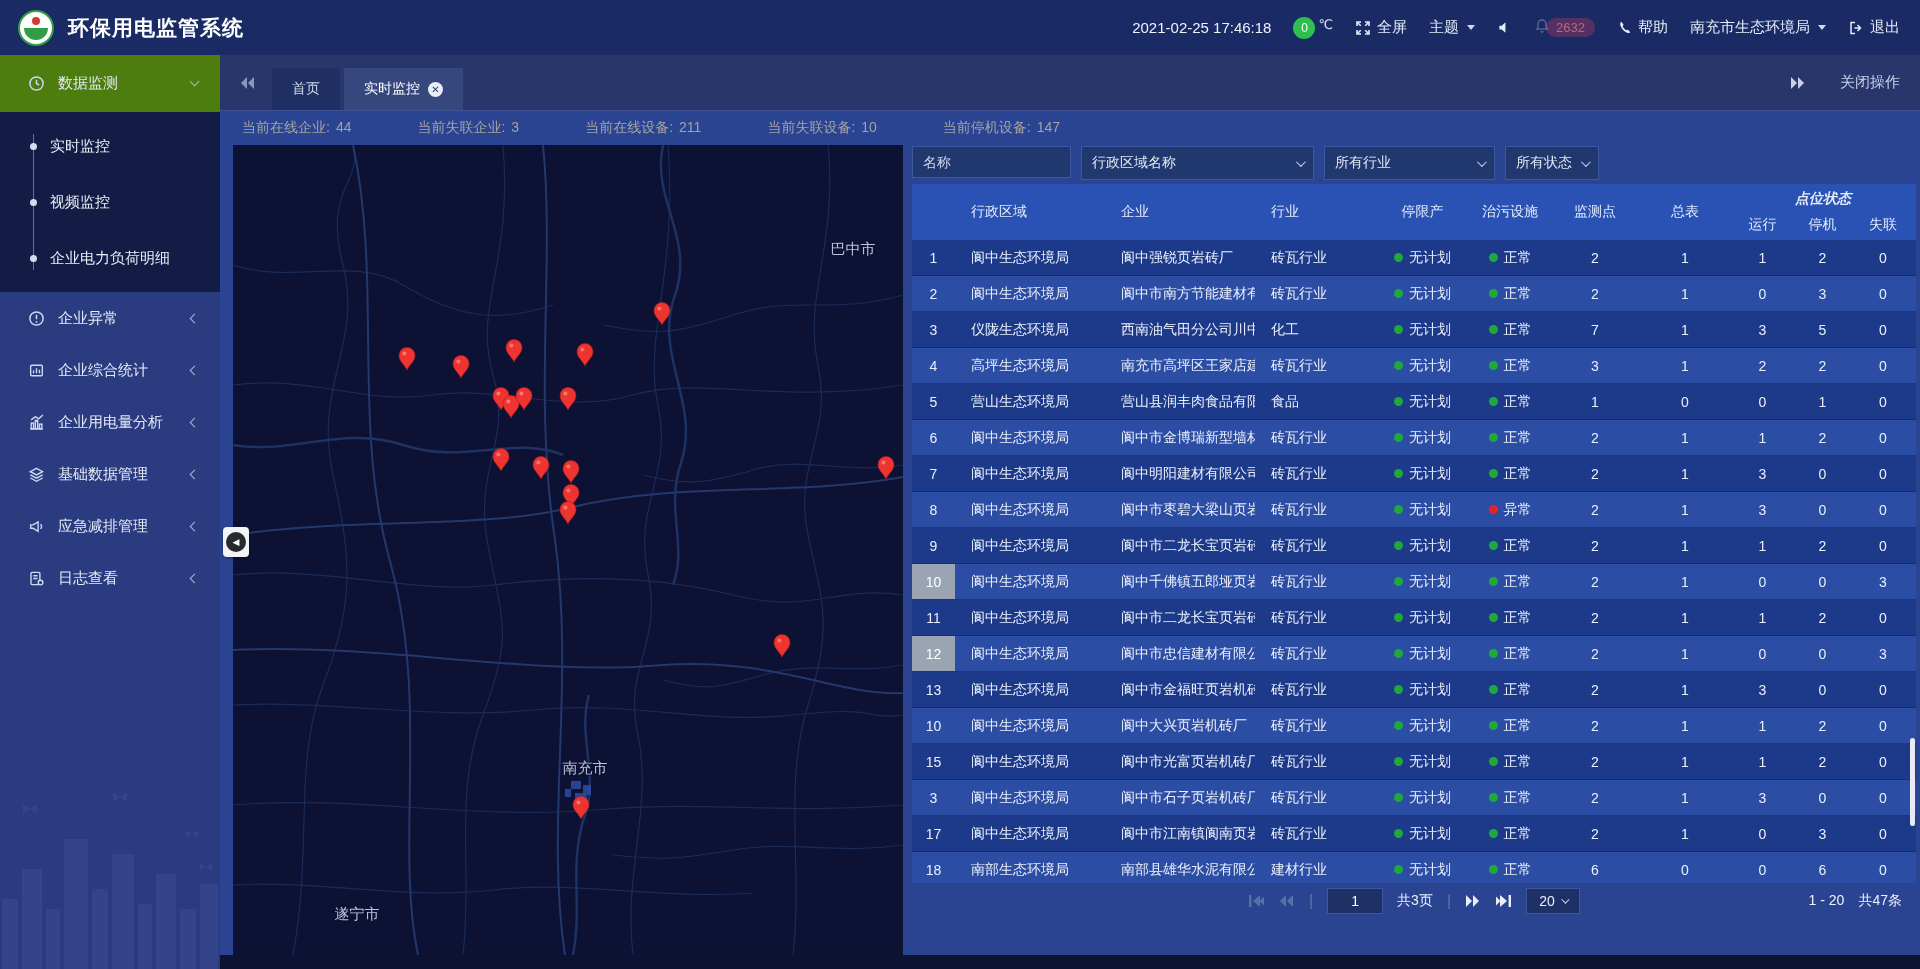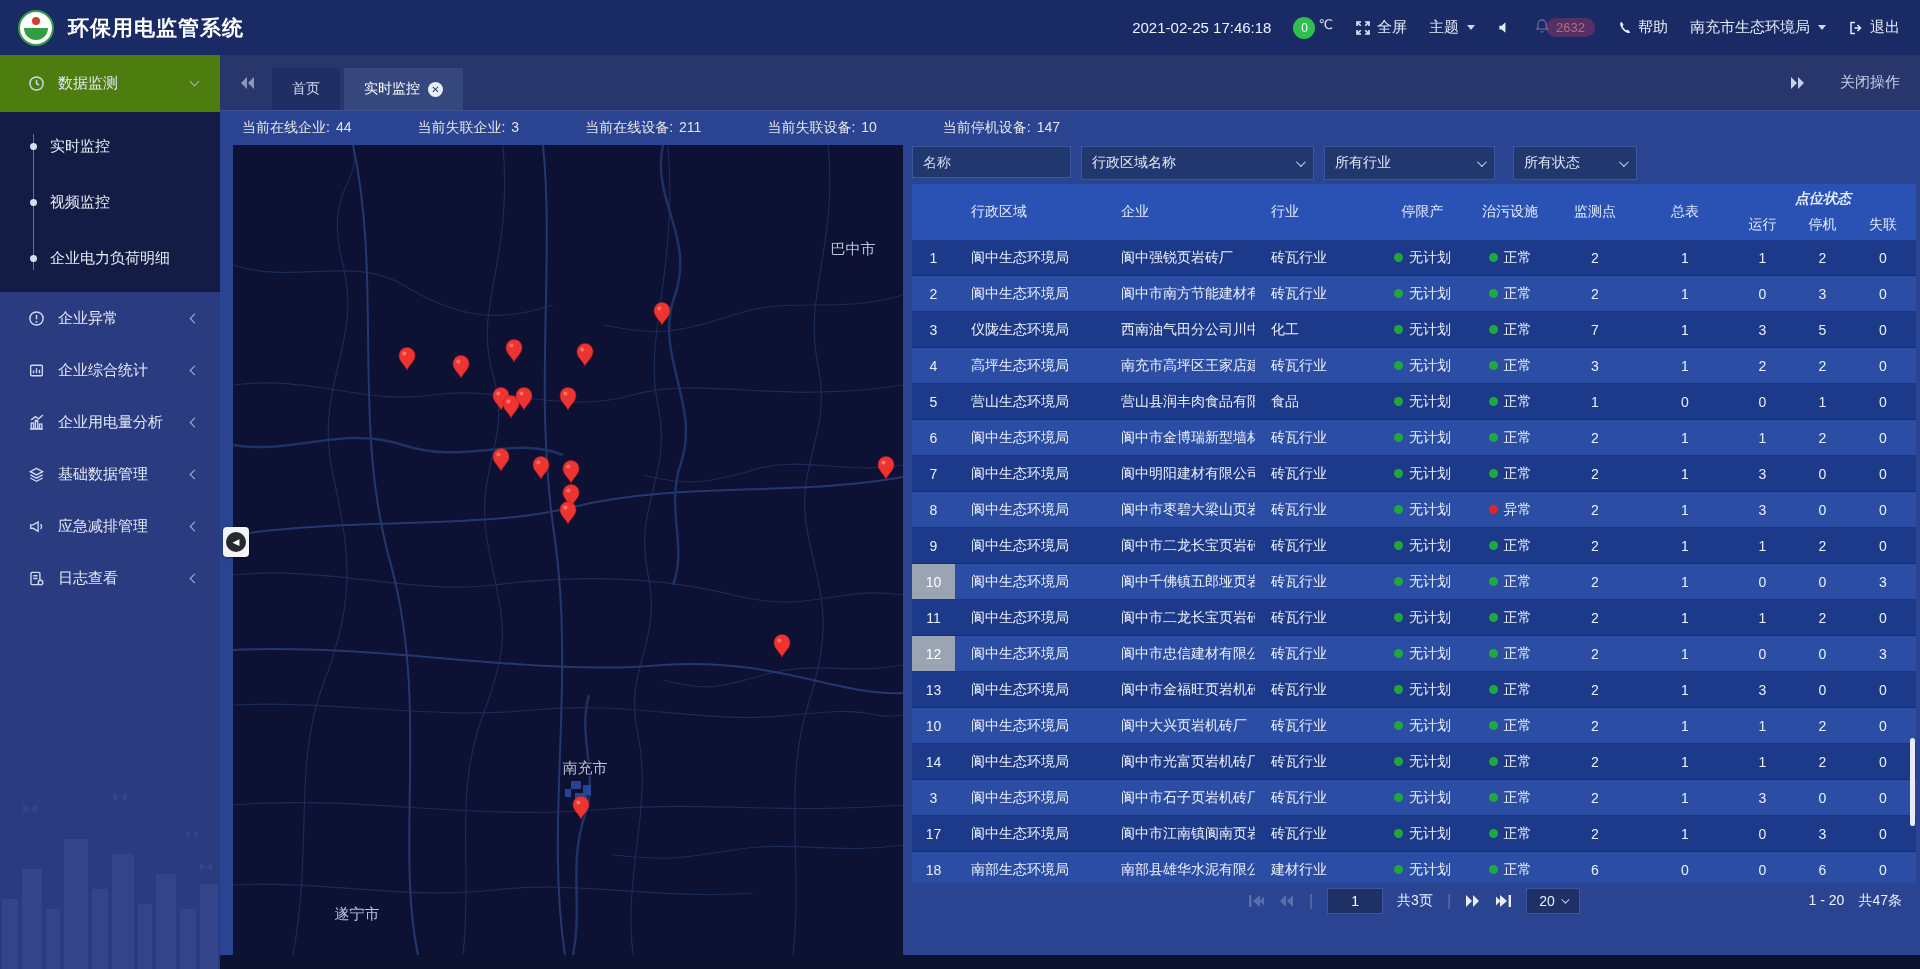--- a/index.html
+++ b/index.html
@@ -56,38 +56,38 @@
   .tab-nav{color:#8b97b8;cursor:pointer;display:flex;align-items:center;}
   .tabs{display:flex;margin-left:16px;gap:4px;height:100%;align-items:flex-end;}
   .tab{height:42px;display:flex;align-items:center;gap:8px;padding:0 20px;background:#202f63;color:#cfd8ec;font-size:14px;cursor:pointer;}
   .tab.active{background:#35477d;color:#fff;}
   .tab-close{width:15px;height:15px;border-radius:50%;background:#e9edf6;color:#2a3a72;font-size:10px;line-height:15px;text-align:center;cursor:pointer;}
   .tabbar-right{margin-left:auto;display:flex;align-items:center;gap:34px;color:#c6d0e8;}
   .close-ops{font-size:15px;cursor:pointer;}
 
   .content{flex:1;background:var(--content-bg);min-height:0;display:flex;flex-direction:column;}
   .stats{height:34px;flex:0 0 34px;display:flex;align-items:center;padding-left:22px;gap:66px;}
-  .stat{display:flex;gap:6px;color:#e5e5e5;font-size:14px;white-space:nowrap;}
+  .stat{display:flex;gap:6px;color:#a3a3a3;font-size:14px;white-space:nowrap;}
   .panels{flex:1;display:flex;padding-left:13px;min-height:0;}
 
   
   .map-wrap{width:670px;flex:0 0 670px;height:810px;position:relative;background:var(--map-bg);}
   .map-wrap svg.map{display:block;width:670px;height:810px;}
   .map-city{fill:#b9c3d9;font-size:15px;font-family:"Liberation Sans","DejaVu Sans",sans-serif;paint-order:stroke;stroke:#0d1133;stroke-width:3px;}
   .collapse-btn{position:absolute;left:-10px;top:382px;width:26px;height:30px;background:#f2f3f5;border-radius:4px;display:flex;align-items:center;justify-content:center;cursor:pointer;box-shadow:0 1px 3px rgba(0,0,0,.4);}
   .collapse-btn .cb-circle{width:20px;height:20px;border-radius:50%;background:#26292e;color:#fff;font-size:9px;display:flex;align-items:center;justify-content:center;}
 
   
   .right{width:1004px;flex:0 0 1004px;margin-left:9px;display:flex;flex-direction:column;min-height:0;}
   .filters{height:32px;flex:0 0 32px;display:flex;gap:10px;margin-top:1px;}
   .f-input{width:159px;height:32px;background:#21386f;border:1px solid #3a57a0;color:#e9eef8;padding:0 10px;font-size:14px;font-family:inherit;}
   .f-input::placeholder{color:#cdd6ea;opacity:1;}
   .f-select{height:32px;background:#21386f;border:1px solid #3a57a0;display:flex;align-items:center;padding:16px 10px;color:#dfe7f6;font-size:14px;cursor:pointer;}
   .f-select .sel-caret{margin-left:auto;width:7px;height:7px;border-right:1.4px solid #cfd9ee;border-bottom:1.4px solid #cfd9ee;transform:rotate(45deg) translateY(-2px);}
-  .f-region{width:233px;} .f-industry{width:171px;} .f-status{width:124px;margin-left:8px;}
+  .f-region{width:233px;} .f-industry{width:171px;} .f-status{width:94px;}
 
   
   .table{margin-top:6px;position:relative;}
   .thead{height:56px;background:var(--table-header-bg);display:flex;color:#e3ebfb;font-size:14px;}
   .th{display:flex;align-items:center;justify-content:center;}
   .th.left{justify-content:flex-start;padding-left:16px;}
   .h-group{display:flex;flex-direction:column;}
   .h-group-top{height:26px;display:flex;align-items:flex-end;justify-content:center;font-style:italic;font-weight:bold;padding-bottom:2px;}
   .h-group-bottom{flex:1;display:flex;}
   .h-group-bottom .th{height:auto;}
@@ -773,21 +773,21 @@
                       <span class="dot green"></span>
                       <span class="facility-text">正常</span>
                     </div>
     <div class="td c-points">2</div>
     <div class="td c-meters">1</div>
     <div class="td c-run">1</div>
     <div class="td c-stop">2</div>
     <div class="td c-lost">0</div>
   </div>
                   <div class="tr">
-    <div class="td c-no">14</div>
+    <div class="td c-no">15</div>
     <div class="td c-region left">阆中生态环境局</div>
     <div class="td c-company left">阆中市光富页岩机砖厂</div>
     <div class="td c-industry left">砖瓦行业</div>
     <div class="td c-limit">
                       <span class="dot green"></span>
                       <span class="limit-text">无计划</span>
                     </div>
     <div class="td c-facility">
                       <span class="dot green"></span>
                       <span class="facility-text">正常</span>

